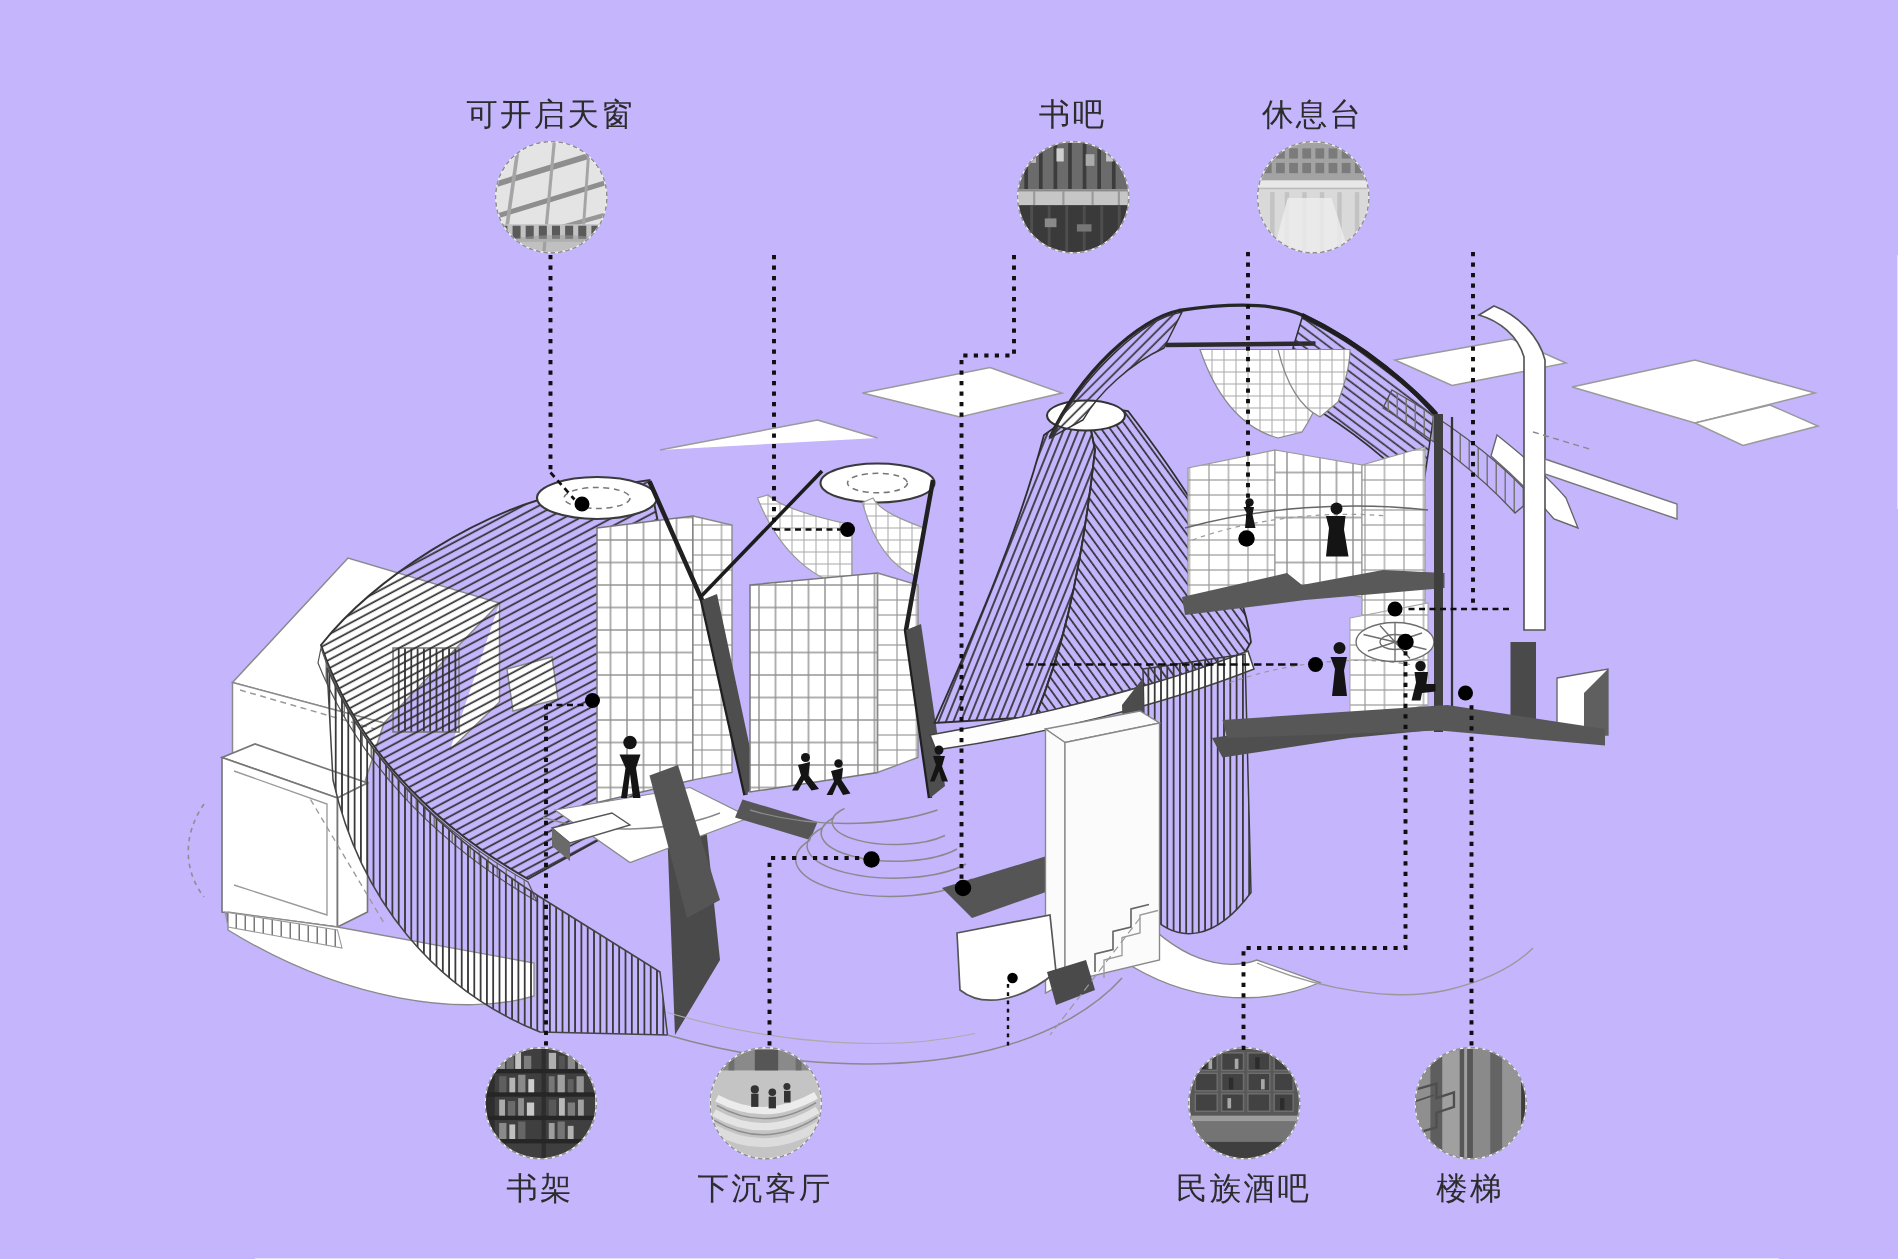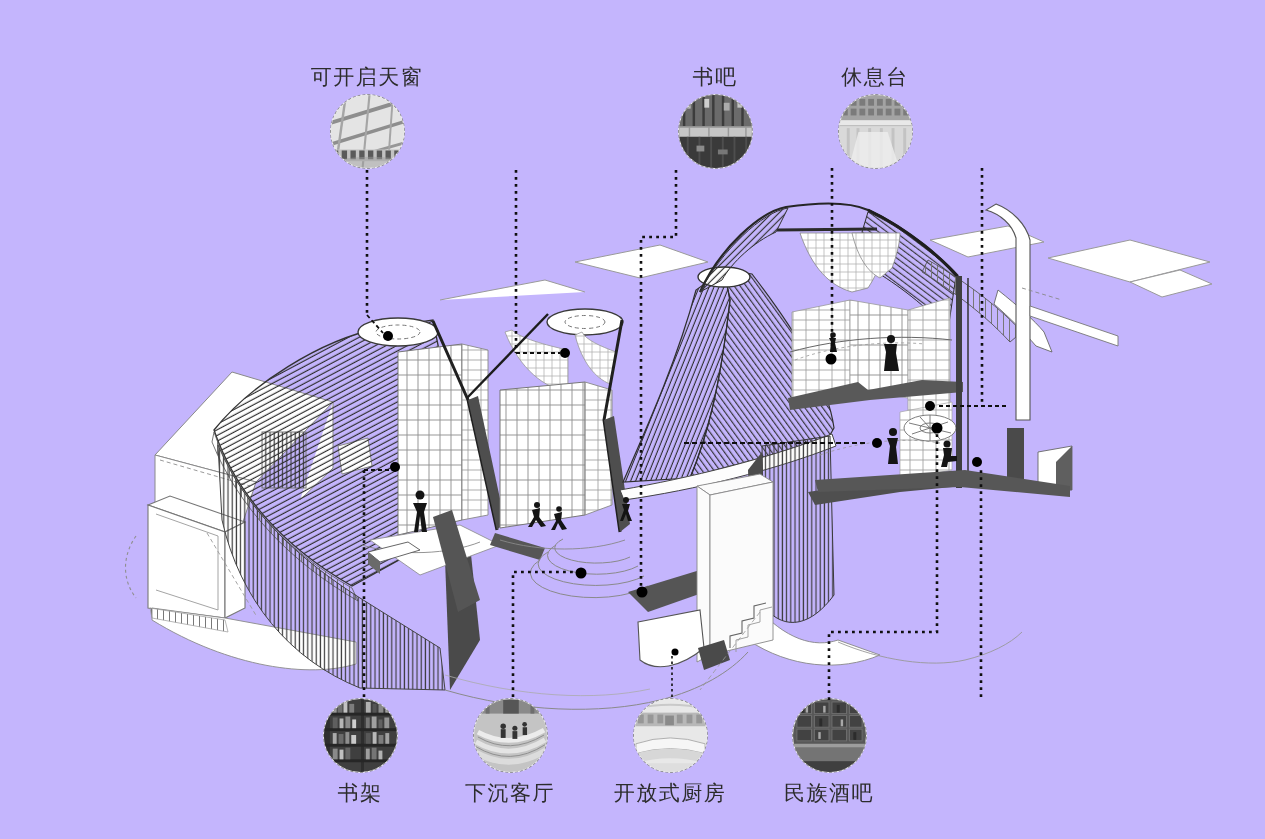--- a/index.html
+++ b/index.html
@@ -440,42 +440,20 @@
             <circle cx="42" cy="30" r="2.6"></circle>
             <rect x="39.5" y="33" width="5" height="8"></rect>
             <circle cx="52" cy="26" r="2.4"></circle>
             <rect x="50" y="29" width="4.5" height="8"></rect>
           </g>
         </svg>
     </div>
     <div class="clabel">下沉客厅</div>
   </div>
 
-  <div class="callout bottom" style="left:670px">
-    <div class="thumb">
-      <svg viewBox="0 0 75 75">
-          <rect width="75" height="75" fill="#e8e8e8"></rect>
-        <path d="M0,10 Q37,2 75,10" stroke="#c9c9c9" stroke-width="2" fill="none"></path>
-        <rect y="14" width="75" height="14" fill="#b8b8b8"></rect>
-        <g fill="#979797">
-            <rect x="4" y="16" width="6" height="9"></rect>
-            <rect x="14" y="16" width="6" height="9"></rect>
-            <rect x="24" y="16" width="6" height="9"></rect>
-            <rect x="44" y="16" width="6" height="9"></rect>
-            <rect x="54" y="16" width="6" height="9"></rect>
-            <rect x="64" y="16" width="6" height="9"></rect>
-          </g>
-        <rect x="32" y="17" width="9" height="10" fill="#8a8a8a"></rect>
-        <path d="M2,46 Q37,34 73,46 L73,56 Q37,46 2,56 Z" fill="#f6f6f6" stroke="#adadad"></path>
-        <path d="M2,56 Q37,46 73,56 L73,66 Q37,56 2,66 Z" fill="#d7d7d7"></path>
-        <rect y="66" width="75" height="9" fill="#dedede"></rect>
-        </svg>
-    </div>
-    <div class="clabel">开放式厨房</div>
-  </div>
 
   <div class="callout bottom" style="left:829px">
     <div class="thumb">
       <svg viewBox="0 0 75 75">
           <rect width="75" height="75" fill="#585858"></rect>
         <g fill="#424242" stroke="#6e6e6e">
             <rect x="4" y="3" width="15" height="12"></rect>
             <rect x="22" y="3" width="15" height="12"></rect>
             <rect x="40" y="3" width="15" height="12"></rect>
             <rect x="58" y="3" width="13" height="12"></rect>
@@ -501,14 +479,33 @@
             <rect x="26" y="34" width="2.5" height="7"></rect>
           </g>
         <rect y="46" width="75" height="4" fill="#9d9d9d"></rect>
         <rect y="50" width="75" height="14" fill="#747474"></rect>
         <rect y="64" width="75" height="11" fill="#3f3f3f"></rect>
         </svg>
     </div>
     <div class="clabel">民族酒吧</div>
   </div>
 
+  <div class="callout bottom" style="left:980px">
+    <div class="thumb">
+      <svg viewBox="0 0 75 75">
+          <rect width="75" height="75" fill="#6a6a6a"></rect>
+        <rect x="0" width="10" height="75" fill="#8f8f8f"></rect>
+          <rect x="10" width="8" height="75" fill="#5e5e5e"></rect>
+          <rect x="18" width="12" height="75" fill="#a0a0a0"></rect>
+          <rect x="30" width="9" height="75" fill="#575757"></rect>
+          <rect x="39" width="12" height="75" fill="#8a8a8a"></rect>
+          <rect x="51" width="8" height="75" fill="#646464"></rect>
+          <rect x="59" width="16" height="75" fill="#949494"></rect>
+        <rect x="33" width="2" height="75" fill="#d0d0d0" opacity="0.6"></rect>
+        <path d="M0,28 L14,24 L14,34 L26,30 L26,40 L14,44 L14,54 L0,58" fill="none" stroke="#4f4f4f" stroke-width="1.6"></path>
+        <path d="M0,36 L12,32" stroke="#4f4f4f" stroke-width="1.2"></path>
+        <rect x="72" width="3" height="75" fill="#3e3e3e"></rect>
+        </svg>
+    </div>
+    <div class="clabel">楼梯</div>
+  </div>
 
 </div>
 
 </body></html>

